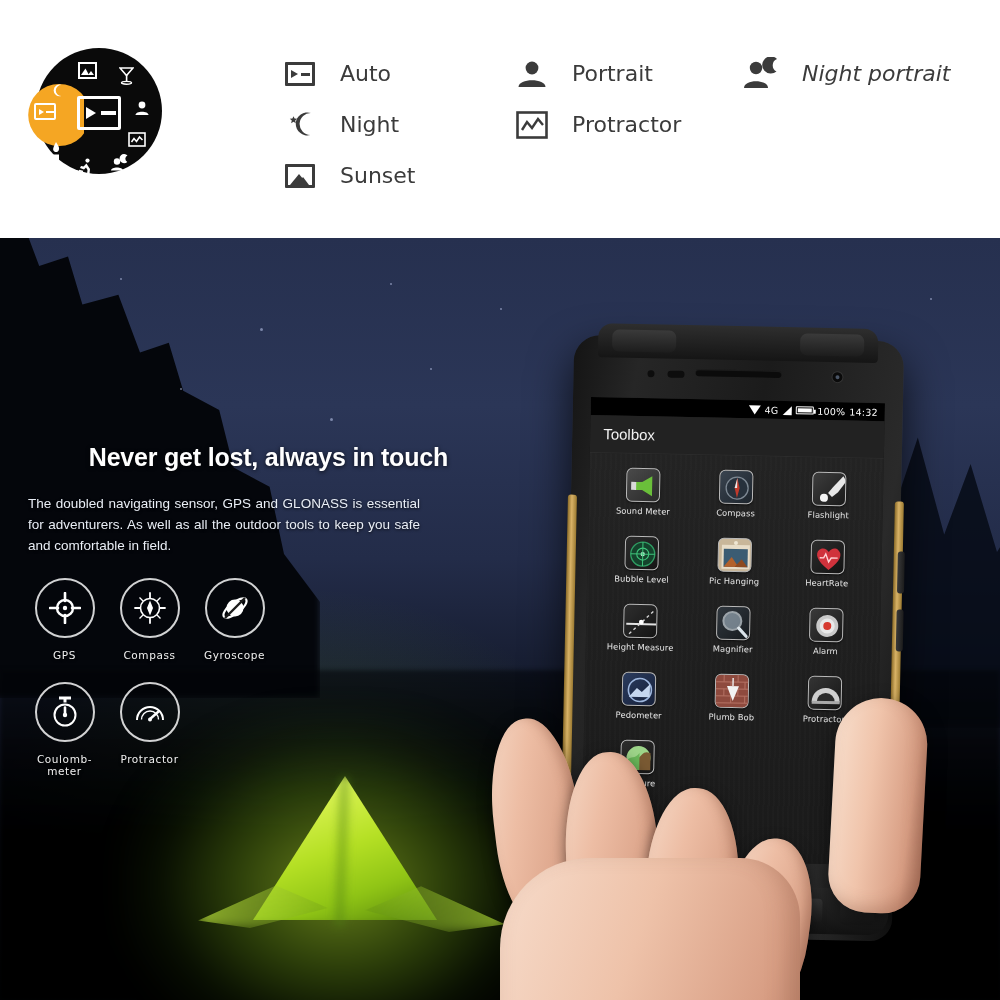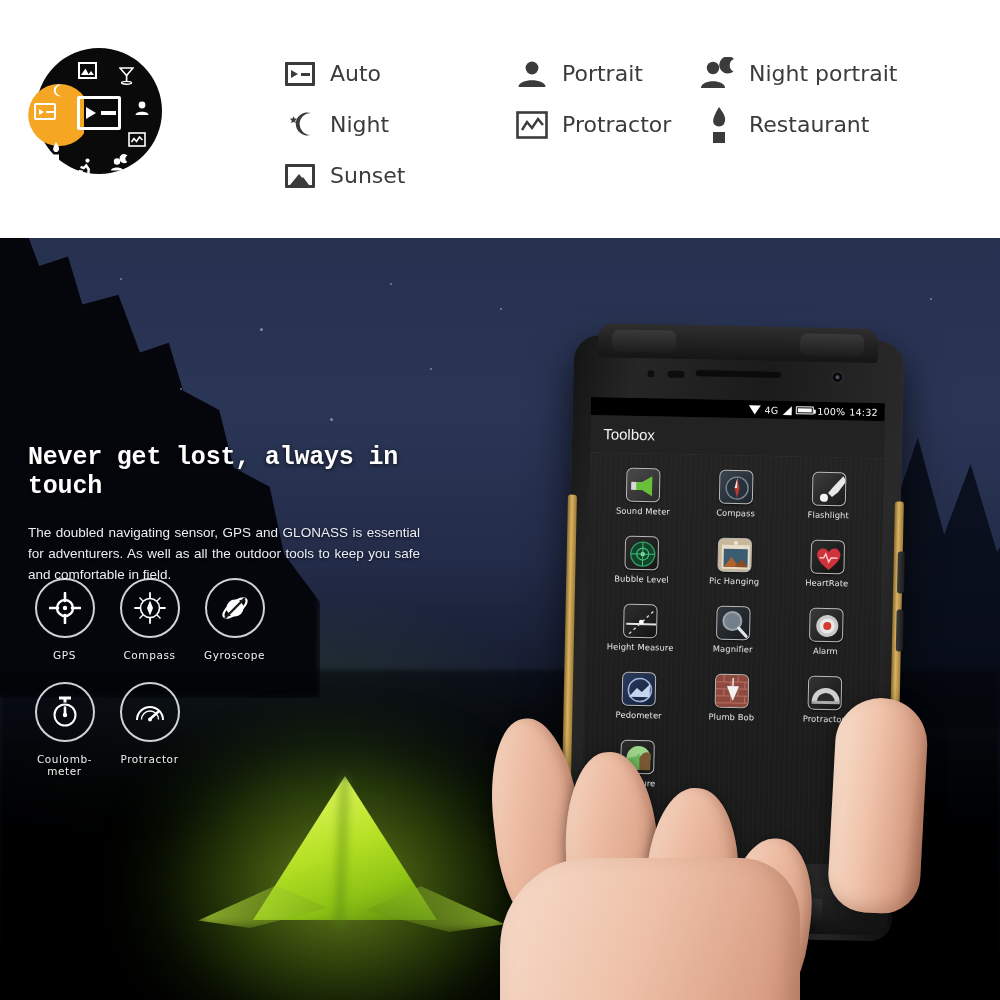--- a/index.html
+++ b/index.html
@@ -60,31 +60,31 @@
   }
   .wheel-ico {
     position:absolute; color:#ffffff; line-height:1;
     font-size:15px; text-align:center;
   }
 
   
   .legend-col { position:absolute; top:48px; }
   #legend-col-1 { left:278px; }
   #legend-col-2 { left:510px; }
-  #legend-col-3 { left:697px; }
+  #legend-col-3 { left:740px;font-style:italic; }
   .legend-row {
     display:flex; align-items:center; height:51px; margin-bottom:0px;
   }
   .legend-ico {
     width:44px; height:38px; flex:0 0 44px;
     display:flex; align-items:center; justify-content:center;
     color:#3b3b3b; position:relative;
   }
   .legend-label {
-    font-size:22px; color:#3b3b3b; margin-left:8px;
+    font-size:22px; color:#3b3b3b; margin-left:18px;
     font-family:"DejaVu Sans", sans-serif; font-weight:400;
     white-space:nowrap;
   }
 
   
   .ic-box {
     width:30px; height:24px; border:3px solid #3b3b3b; border-radius:1px;
     position:relative;
   }
   .ic-auto::before{
@@ -178,21 +178,22 @@
     clip-path:polygon(100% 85%, 40% 12%, 0% 58%, 60% 100%);
     filter:blur(6px);
   }
 
   
   #copy { position:absolute; left:28px; top:205px; width:420px; }
   #headline {
     font-size:25px; font-weight:bold; color:#ffffff;
     letter-spacing:-.2px; margin-bottom:22px;
     text-shadow:0 1px 4px rgba(0,0,0,.75);
-    font-family:Liberation Mono, monospace;
+    font-family:Liberation Sans, sans-serif;
+    text-align:right;
   }
   #subcopy {
     font-size:13.5px; line-height:1.55; color:#e9eef6;
     text-shadow:0 1px 3px rgba(0,0,0,.8); text-align:justify;
     width:392px;
   }
 
   
   #sensors {
     position:absolute; left:22px; top:340px;
@@ -483,29 +484,20 @@
     <div class="legend-row">
       <span class="legend-ico">
         <svg width="38" height="34" viewBox="0 0 38 34">
             <circle cx="13" cy="11" r="6.2" fill="#3b3b3b"></circle>
             <path d="M1 31 C1 22 25 22 25 31 Z" fill="#3b3b3b"></path>
             <path d="M34 2 a8.6 8.6 0 1 0 -.5 12.4 a6.8 6.8 0 0 1 .5 -12.4Z" fill="#3b3b3b"></path>
           </svg>
       </span>
       <span class="legend-label">Night portrait</span>
     </div>
-    <div class="legend-row">
-      <span class="legend-ico">
-        <svg width="26" height="36" viewBox="0 0 26 36">
-            <path d="M13 0 C18 7 21 11 18 17 C16.2 20.3 9.8 20.3 8 17 C5.6 13 9 7 13 0Z" fill="#3b3b3b"></path>
-            <rect x="7" y="25" width="12" height="11" fill="#3b3b3b"></rect>
-          </svg>
-      </span>
-      <span class="legend-label">Restaurant</span>
-    </div>
   </div>
 </div>
 
 <div id="photo">
 
   <div class="treeline" id="tree-left"></div>
   <div class="treeline" id="tree-right"></div>
 
   <span class="star" style="left:120px;top:40px;width:2px;height:2px;"></span>
   <span class="star" style="left:260px;top:90px;width:3px;height:3px;"></span>

